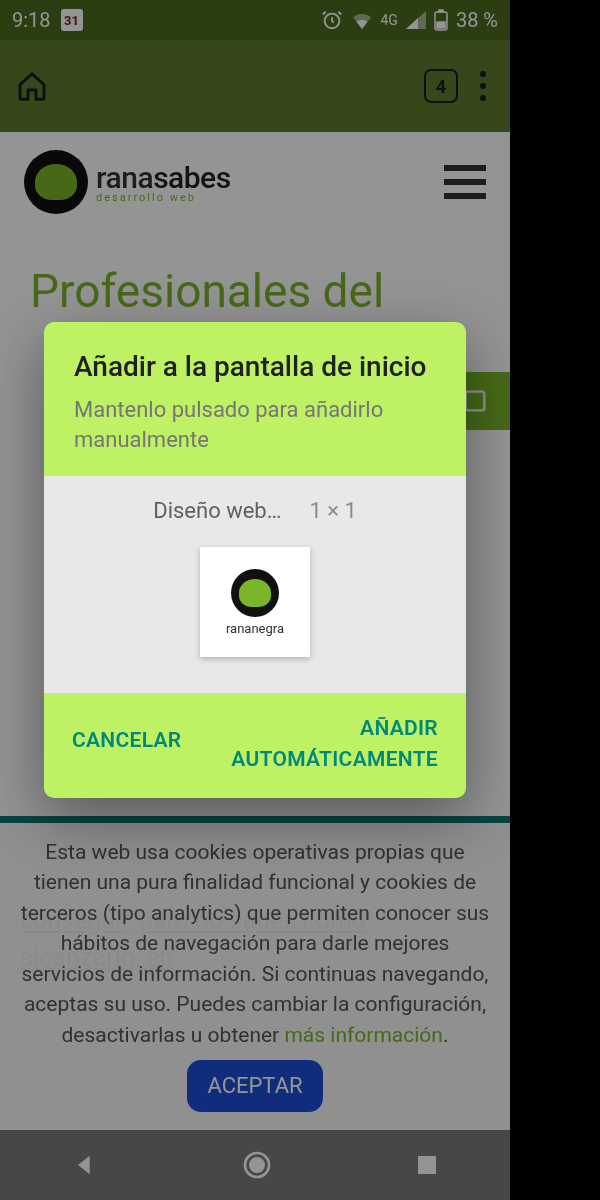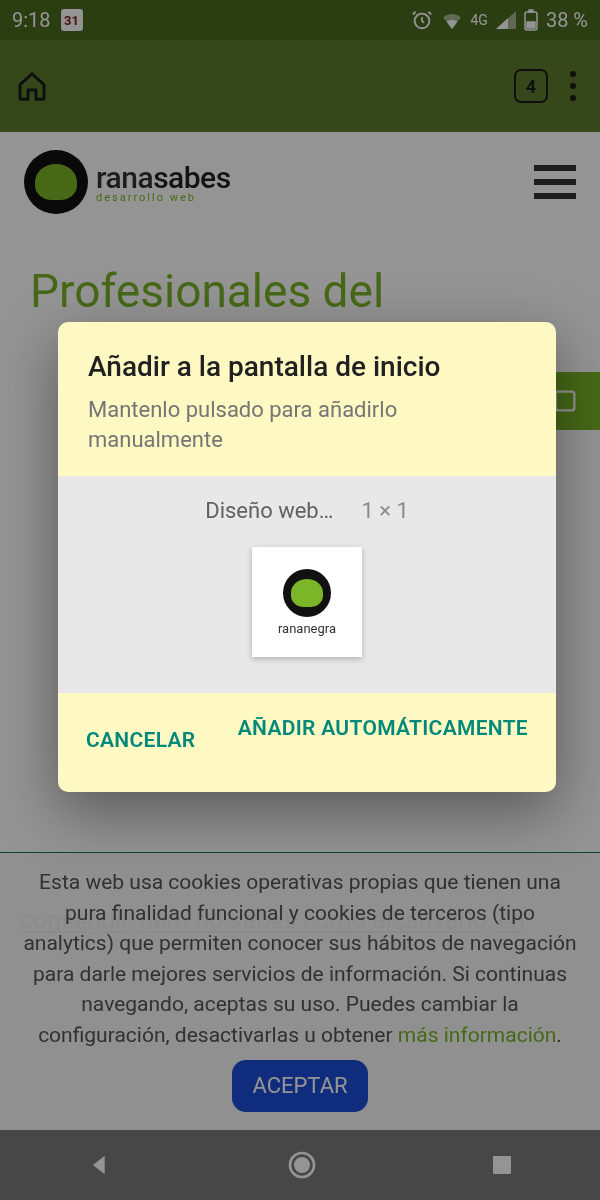--- a/index.html
+++ b/index.html
@@ -1,18 +1,18 @@
 <!DOCTYPE html>
 <html><head>
 <meta charset="utf-8">
 <style>
 * { margin: 0; padding: 0; box-sizing: border-box; font-family: Roboto, -apple-system, sans-serif; }
 html, body { width: 600px; height: 1200px; overflow: hidden; background: #000; }
 
-.screen { width: 600px; height: 1200px; position: relative; background: #fff; }
+.screen { width: 510px; height: 1200px; position: relative; background: #fff; }
 
 .status-bar { height: 40px; background: #4a6b1f; color: #fff; display: flex; align-items: center; padding: 0 12px; font-size: 20px; }
 .status-left { display: flex; align-items: center; gap: 10px; }
 .status-right { margin-left: auto; display: flex; align-items: center; gap: 8px; }
 .calendar-icon { width: 22px; height: 22px; background: #fff; color: #7f1d1d; border-radius: 3px; display: flex; align-items: center; justify-content: center; font-size: 13px; font-weight: bold; }
 
 .browser-bar { height: 92px; background: #5d7c2e; display: flex; align-items: center; padding: 0 12px; gap: 10px; }
 .home-icon { width: 40px; height: 40px; display: flex; align-items: center; justify-content: center; }
 .url-pill { flex: 1; height: 60px; background: #6f8a44; border-radius: 30px; display: flex; align-items: center; padding: 0 24px; gap: 16px; max-width: 340px; }
 .url-text { color: #1a1a1a; font-size: 24px; }
@@ -32,29 +32,29 @@
 .hamburger span { width: 42px; height: 6px; background: #333; }
 
 .fab { position: absolute; right: 0; top: 240px; width: 70px; height: 58px; background: #7bb528; border-radius: 29px 0 0 29px; display: flex; align-items: center; justify-content: center; }
 
 .hero-text { padding: 0 30px; font-size: 46px; color: #333; line-height: 1.3; margin-top: 30px; }
 .hero-text .green { color: #7bb528; }
 
 .body-text { padding: 0 20px; font-size: 25px; color: #555; line-height: 1.5; margin-top: 580px; }
 .body-text .u { text-decoration: underline; }
 
-.cookie-banner { position: absolute; bottom: 70px; left: 0; right: 0; background: rgba(248,248,248,0.95); border-top: 1px solid #0f766e; padding: 14px 20px 18px; text-align: center; font-size: 21px; color: #555; line-height: 1.45; }
+.cookie-banner { position: absolute; bottom: 70px; left: 0; right: 0; background: rgba(248,248,248,0.95); border-top: 7px solid #0f766e; padding: 14px 20px 18px; text-align: center; font-size: 21px; color: #555; line-height: 1.45; }
 .cookie-banner .link { color: #7bb528; }
 .accept-btn { display: inline-block; margin-top: 10px; background: #1d4ed8; color: #fff; padding: 10px 20px; border-radius: 14px; font-size: 22px; }
 
 .nav-bar { position: absolute; bottom: 0; left: 0; right: 0; height: 70px; background: #7a7a7a; display: flex; align-items: center; justify-content: space-around; }
 
 .dim-overlay { position: absolute; inset: 0; background: rgba(0,0,0,0.42); }
 
-.dialog { position: absolute; left: 58px; right: 44px; top: 322px; background: #fef9c3; border-radius: 10px; box-shadow: 0 20px 60px rgba(0,0,0,0.4); overflow: hidden; }
+.dialog { position: absolute; left: 44px; right: 44px; top: 322px; background: #bef264; border-radius: 10px; box-shadow: 0 20px 60px rgba(0,0,0,0.4); overflow: hidden; }
 .dialog-head { padding: 28px 30px 22px; }
 .dialog-title { font-size: 28px; font-weight: 500; color: #212121; margin-bottom: 12px; }
 .dialog-sub { font-size: 22px; color: #757575; line-height: 1.35; }
 .dialog-preview { background: #e8e8e8; padding: 22px 0 36px; text-align: center; }
 .preview-label { font-size: 22px; color: #616161; }
 .preview-size { color: #8a8a8a; margin-left: 28px; }
 .icon-tile { width: 110px; height: 110px; background: #fff; margin: 24px auto 0; box-shadow: 0 2px 6px rgba(0,0,0,0.25); display: flex; align-items: center; justify-content: center; flex-direction: column; }
 .tile-frog { width: 48px; height: 48px; background: #111; border-radius: 50%; display: flex; align-items: center; justify-content: center; }
 .tile-frog-body { width: 32px; height: 28px; background: #7bb528; border-radius: 50% 50% 40% 40%; }
 .tile-text { font-size: 13px; color: #333; margin-top: 4px; }

